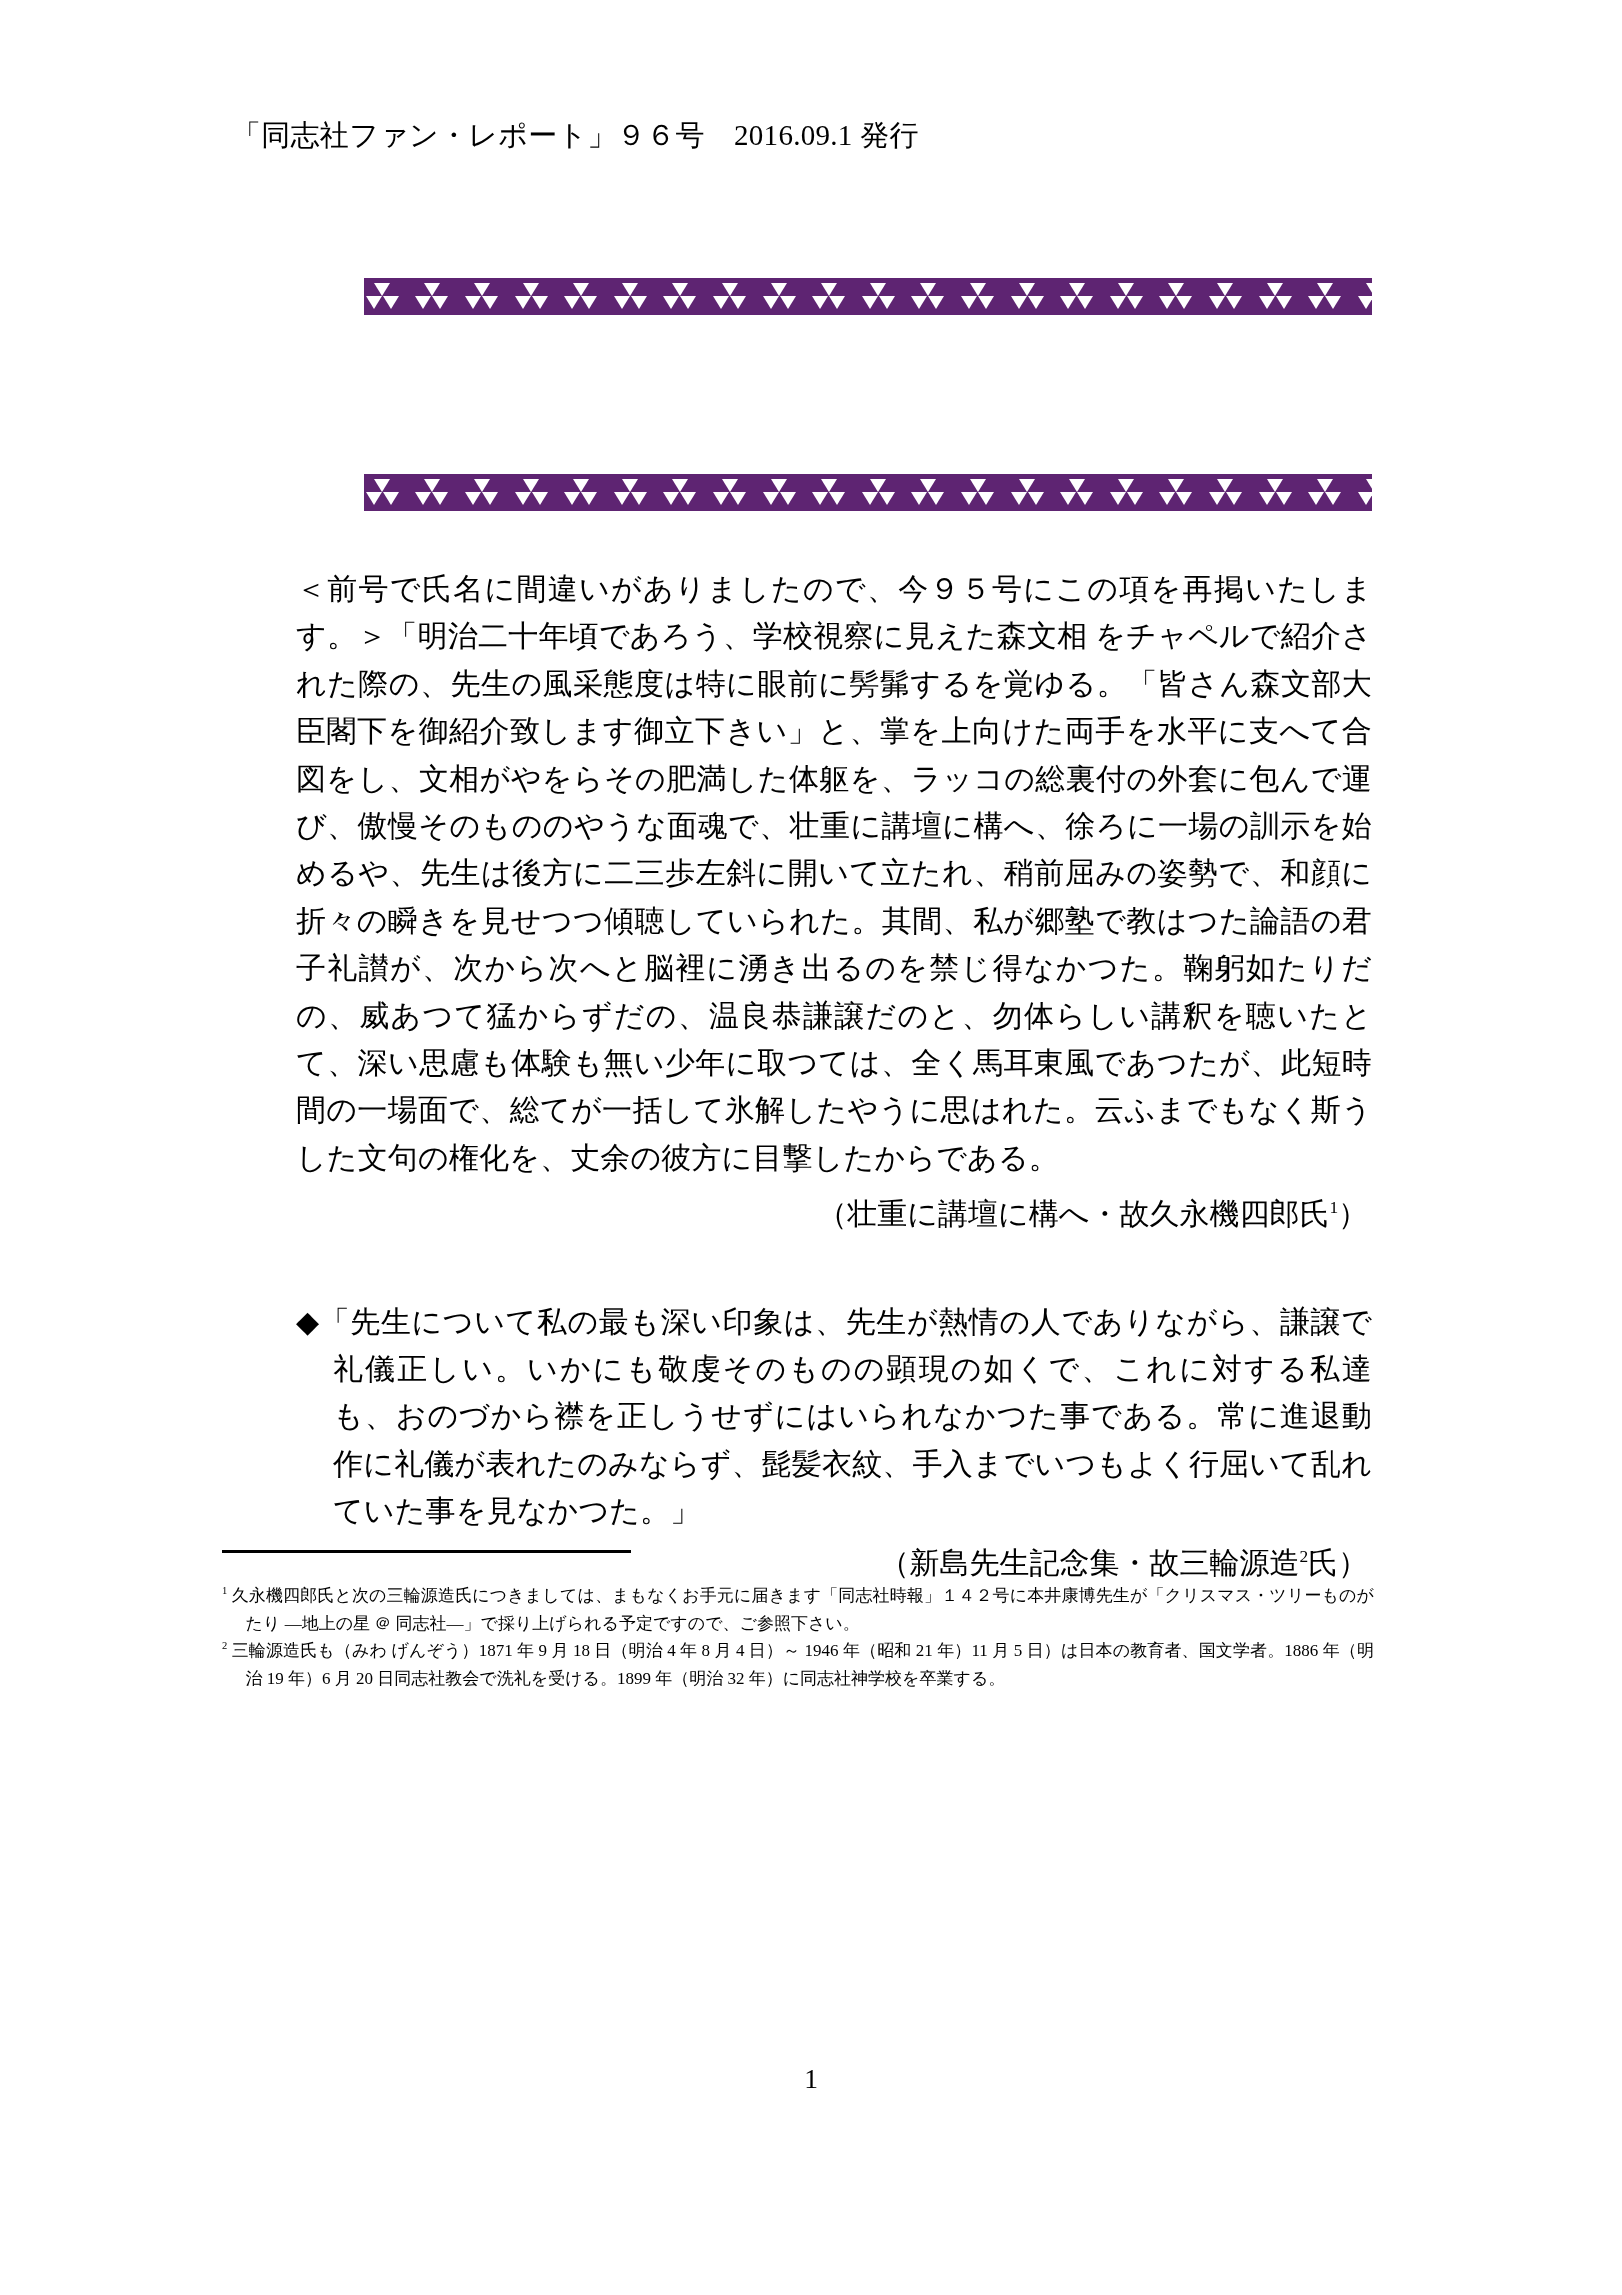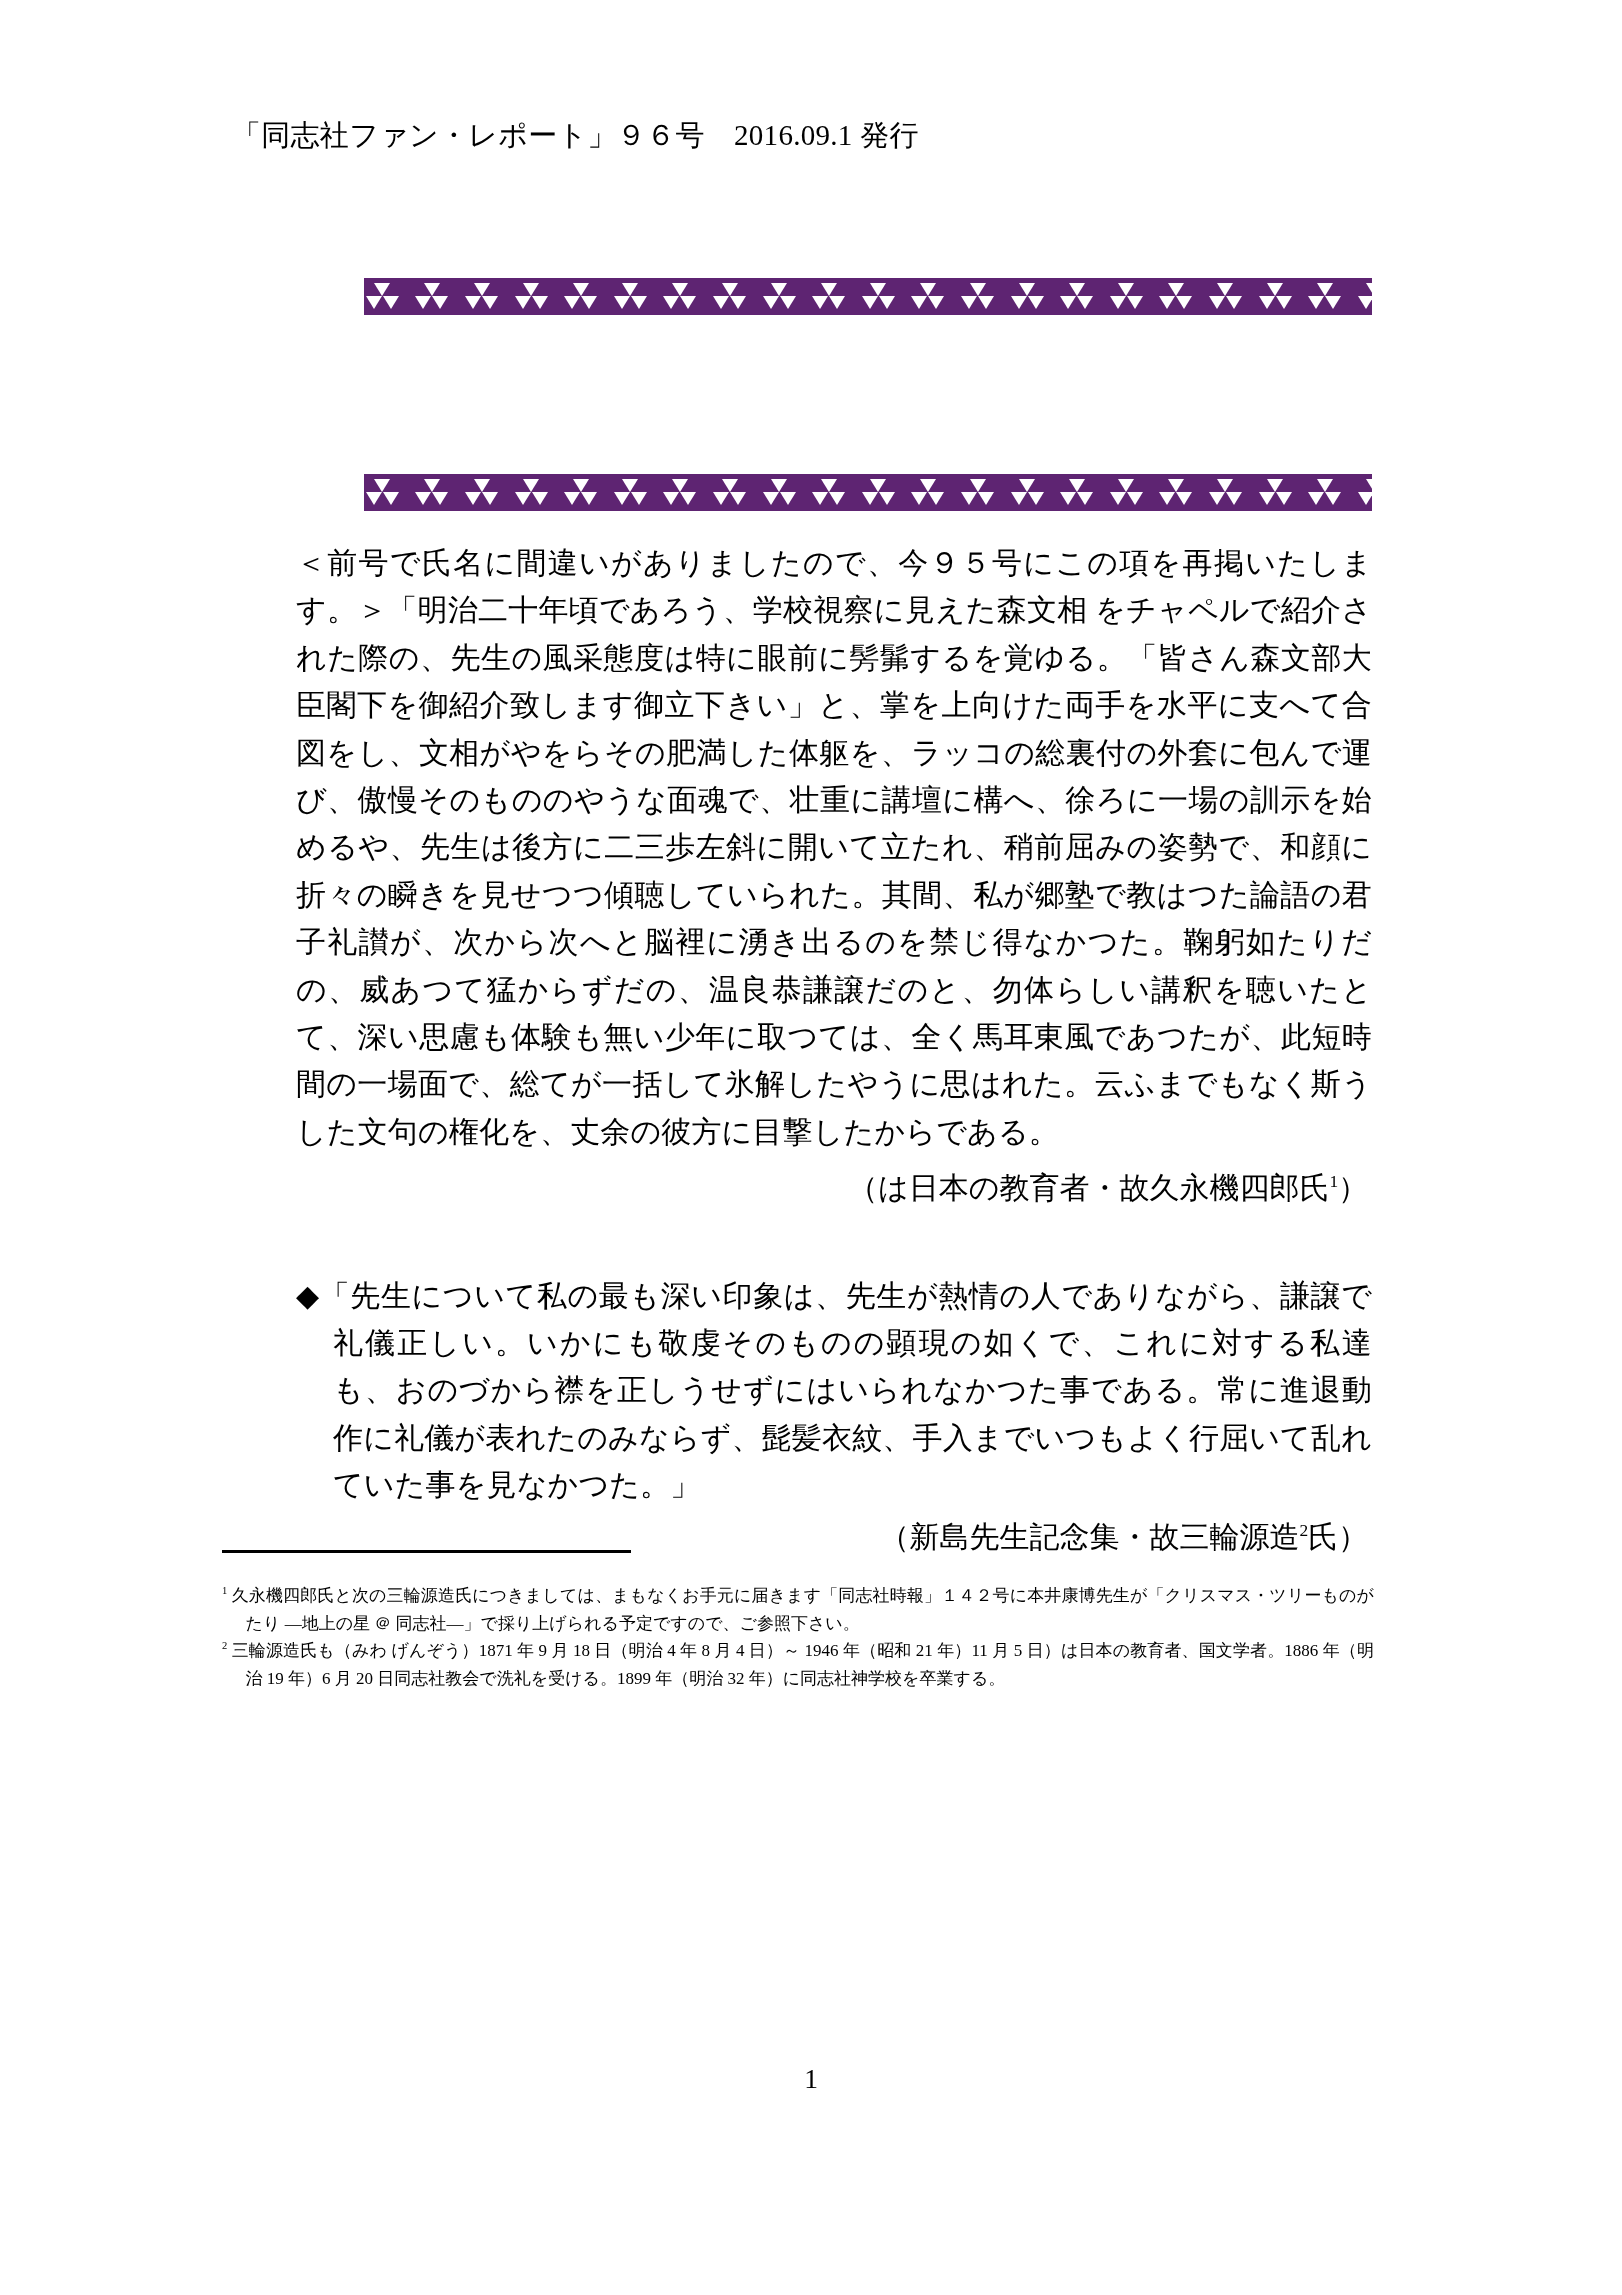--- a/index.html
+++ b/index.html
@@ -80,21 +80,21 @@
     font-size: 34px;
     font-weight: bold;
     letter-spacing: 0.02em;
   }
 
   
   .body-block {
     position: absolute;
     left: 296px;
     width: 1076px;
-    top: 539px;
+    top: 565px;
   }
   .para {
     font-size: 30px;
     line-height: 1.58;
     text-align: justify;
     text-justify: inter-character;
     margin: 0;
     letter-spacing: 0.005em;
   }
   .attribution {
@@ -387,21 +387,21 @@
           <span class="tri t-up" style="border-top-color: rgb(255, 255, 255);"></span>
           <span class="tri t-left" style="border-top-color: rgb(255, 255, 255);"></span>
         </span>
       </div>
   </div>
 
   <div class="body-block">
 
     <p class="para">＜前号で氏名に間違いがありましたので、今９５号にこの項を再掲いたします。＞「明治二十年頃であろう、学校視察に見えた森文相 をチャペルで紹介された際の、先生の風采態度は特に眼前に髣髴するを覚ゆる。「皆さん森文部大臣閣下を御紹介致します御立下きい」と、掌を上向けた両手を水平に支へて合図をし、文相がやをらその肥満した体躯を、ラッコの総裏付の外套に包んで運び、傲慢そのもののやうな面魂で、壮重に講壇に構へ、徐ろに一場の訓示を始めるや、先生は後方に二三歩左斜に開いて立たれ、稍前屈みの姿勢で、和顔に折々の瞬きを見せつつ傾聴していられた。其間、私が郷塾で教はつた論語の君子礼讃が、次から次へと脳裡に湧き出るのを禁じ得なかつた。鞠躬如たりだの、威あつて猛からずだの、温良恭謙譲だのと、勿体らしい講釈を聴いたとて、深い思慮も体験も無い少年に取つては、全く馬耳東風であつたが、此短時間の一場面で、総てが一括して氷解したやうに思はれた。云ふまでもなく斯うした文句の権化を、丈余の彼方に目撃したからである。</p>
 
-    <p class="attribution first"><span>（は日本の教育者・故久永機四郎氏</span><sup class="fn">1</sup><span>）</span></p>
+    <p class="attribution first"><span>（壮重に講壇に構へ・故久永機四郎氏</span><sup class="fn">1</sup><span>）</span></p>
 
     <div class="quote-block">
       <p class="para">◆「先生について私の最も深い印象は、先生が熱情の人でありながら、謙譲で礼儀正しい。いかにも敬虔そのものの顕現の如くで、これに対する私達も、おのづから襟を正しうせずにはいられなかつた事である。常に進退動作に礼儀が表れたのみならず、髭髪衣紋、手入までいつもよく行屈いて乱れていた事を見なかつた。」</p>
 
       <p class="attribution"><span>（新島先生記念集・故三輪源造</span><sup class="fn">2</sup><span>氏）</span></p>
     </div>
   </div>
 
   <div class="footnote-area">
     <div class="footnote-rule"></div>

